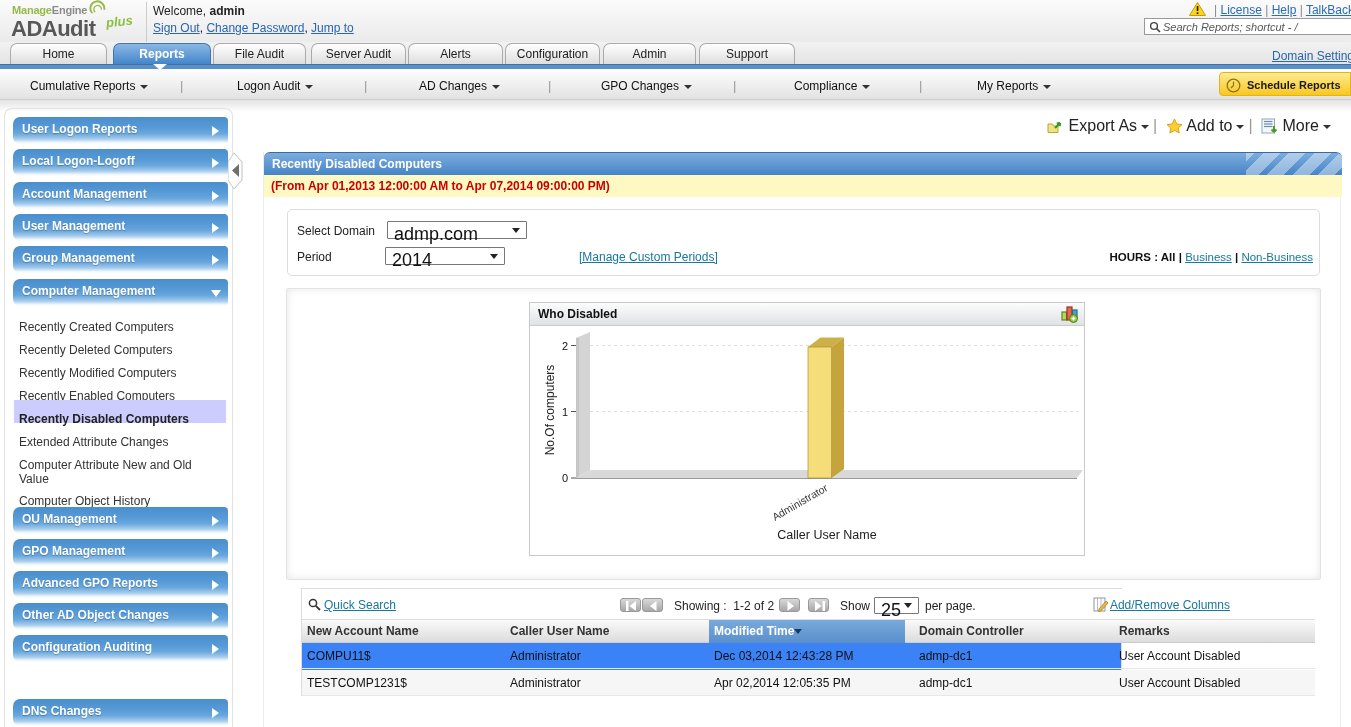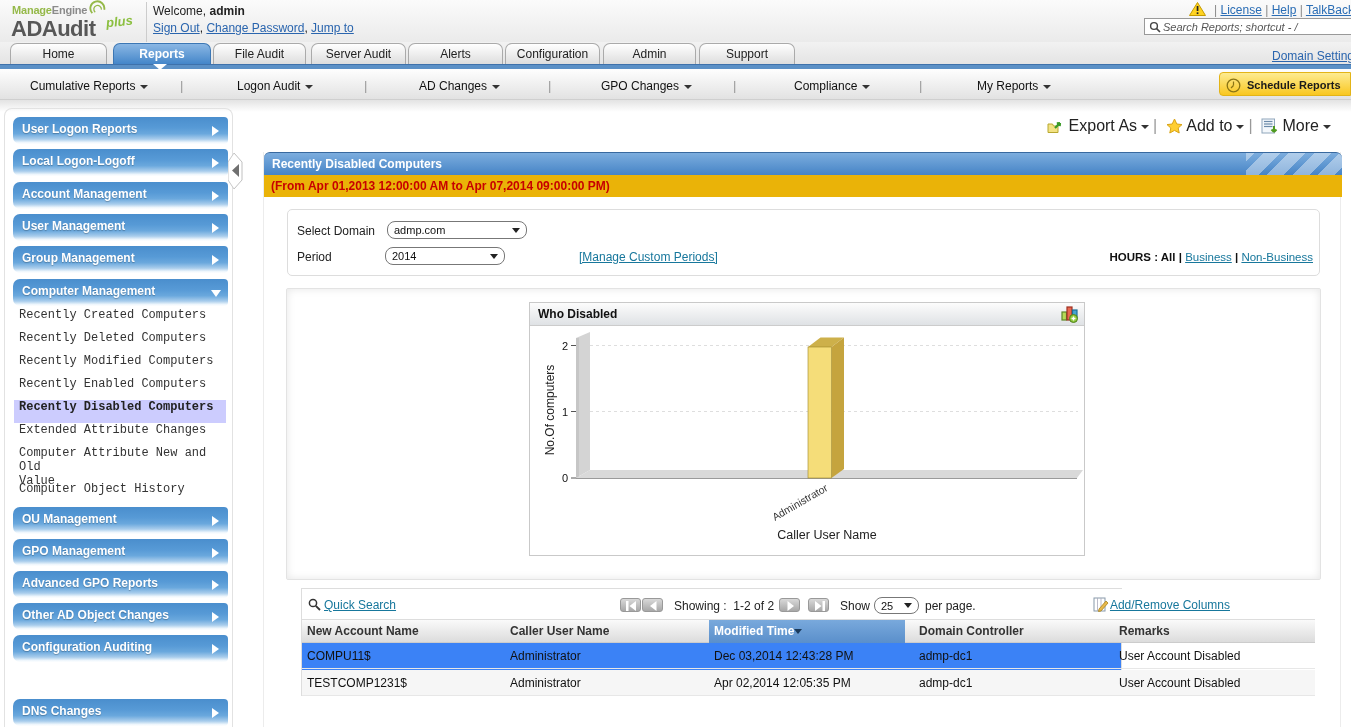--- a/index.html
+++ b/index.html
@@ -44,37 +44,37 @@
 #schedbtn svg { position:absolute; left:6px; top:5px; }
 
 
 #sidebar { top:108px; left:0; width:248px; height:619px; }
 #sidebar .box { position:absolute; left:4px; top:0px; width:229px; height:640px; border:1px solid #e2e2e2; border-bottom:none; border-radius:8px 8px 0 0; background:#fff; }
 .sbtn { position:absolute; left:13px; width:215px; height:27px; border-radius:7px 4px 4px 7px; background:linear-gradient(180deg,#4a8ecd 0%,#579ad6 40%,#6aa8dd 62%,#a9cdec 82%,#eef6fc 94%,#fdfeff 100%); color:#fff; font-weight:bold; font-size:12px; }
 .sbtn .tx { position:absolute; left:9px; top:5px; text-shadow:0 1px 1px rgba(0,0,0,0.25); }
 .sbtn .ar { position:absolute; right:9px; top:9px; width:0; height:0; border-top:5px solid transparent; border-bottom:5px solid transparent; border-left:7px solid #fff; }
 .sbtn .ard { position:absolute; right:7px; top:11px; width:0; height:0; border-left:5px solid transparent; border-right:5px solid transparent; border-top:7px solid #fff; }
 .sitem { position:absolute; left:14px; width:212px; height:23px; font-size:12px; color:#333; }
-.sitem .tx { position:absolute; left:5px; top:0;font-family:Liberation Mono, monospace; }
+.sitem .tx { position:absolute; left:5px; top:12px; }
 .sitem.sel { background:#ccccfe; font-weight:bold; color:#222; }
 
 
 #main { top:100px; left:248px; width:1103px; height:627px; background:#fff; }
 #tooltop { position:absolute; right:20px; top:17px; font-size:16px; color:#222; }
 #tooltop .sep { color:#999; padding:0 4px; }
 #tooltop .car { display:inline-block; margin-left:4px; width:0; height:0; border-left:4px solid transparent; border-right:4px solid transparent; border-top:4px solid #333; vertical-align:middle; }
 #panel { position:absolute; left:15px; top:52px; width:1078px; height:575px; border-left:1px solid #ececec; border-right:1px solid #ececec; }
 #phead { position:absolute; left:0; top:0; width:1078px; height:23px; border-radius:6px 6px 0 0; background:linear-gradient(#7cadde,#4684c6); border-top:1px solid #38699f; overflow:hidden; }
 #phead .tx { position:absolute; left:8px; top:4px; color:#fff; font-weight:bold; font-size:12px; }
 #phead .stripes { position:absolute; right:0; top:0; width:96px; height:23px; background:repeating-linear-gradient(-45deg, rgba(255,255,255,0) 0 6px, rgba(255,255,255,0.40) 6px 18px); }
-#pgray { position:absolute; left:0; top:23px; width:1078px; height:22px; background:#eab308; }
+#pgray { position:absolute; left:0; top:23px; width:1078px; height:22px; background:#fef9c3; }
 #pgray .tx { position:absolute; left:7px; top:4px; color:#c70000; font-weight:bold; font-size:12px; }
 #filter { position:absolute; left:23px; top:57px; width:1033px; height:67px; border:1px solid #ddd; border-radius:5px; background:#fff; }
 #filter .lab { position:absolute; left:9px; font-size:12px; color:#222; }
-.selbox { position:absolute; background:#fff; border:1px solid #777; border-radius:8px; font-size:11px; color:#111; }
+.selbox { position:absolute; background:#fff; border:1px solid #777; border-radius:1px; font-size:18px; color:#111; }
 .selbox .v { position:absolute; left:6px; top:2px; }
 .selbox .c { position:absolute; right:6px; top:6px; width:0; height:0; border-left:4.5px solid transparent; border-right:4.5px solid transparent; border-top:5px solid #222; }
 #mcp { position:absolute; left:264px; top:40px; font-size:12px; }
 #mcp a { color:#17779c;padding-left:27px; }
 #hours { position:absolute; right:6px; top:41px; font-size:11.5px; color:#111; font-weight:bold;padding-left:40px; }
 #hours a { color:#17779c; font-weight:normal; }
 #obox { position:absolute; left:22px; top:136px; width:1035px; height:292px; border:1px solid #e3e3e3; border-radius:2px; background:#fff; box-shadow:inset 0 0 9px rgba(0,0,0,0.10); }
 #chart { position:absolute; left:242px; top:13px; width:556px; height:254px; border:1px solid #c9c9c9; background:#fff; }
 #chead { position:absolute; left:0; top:0; width:554px; height:23px; background:linear-gradient(#fcfcfc,#dfe2e5); border-bottom:1px solid #ccc; }
 #chead .tx { position:absolute; left:8px; top:4px; font-size:12px; font-weight:bold; color:#111; }

